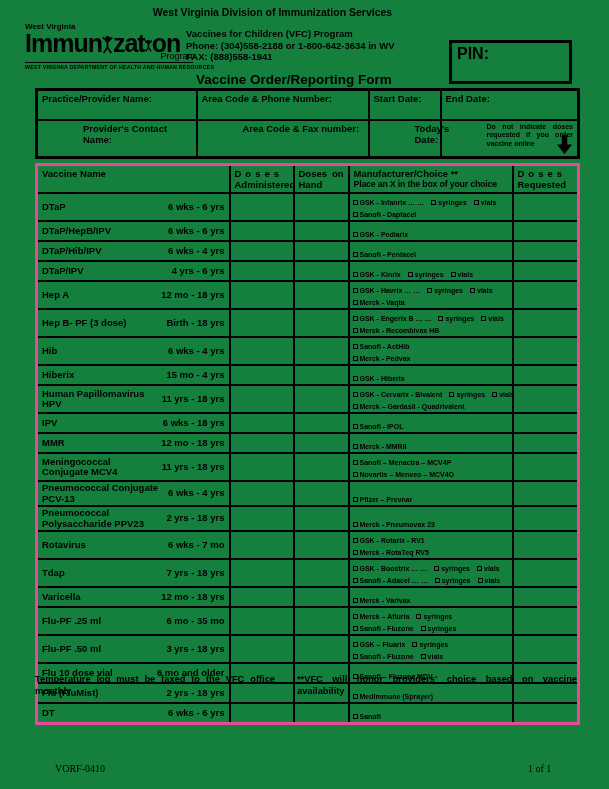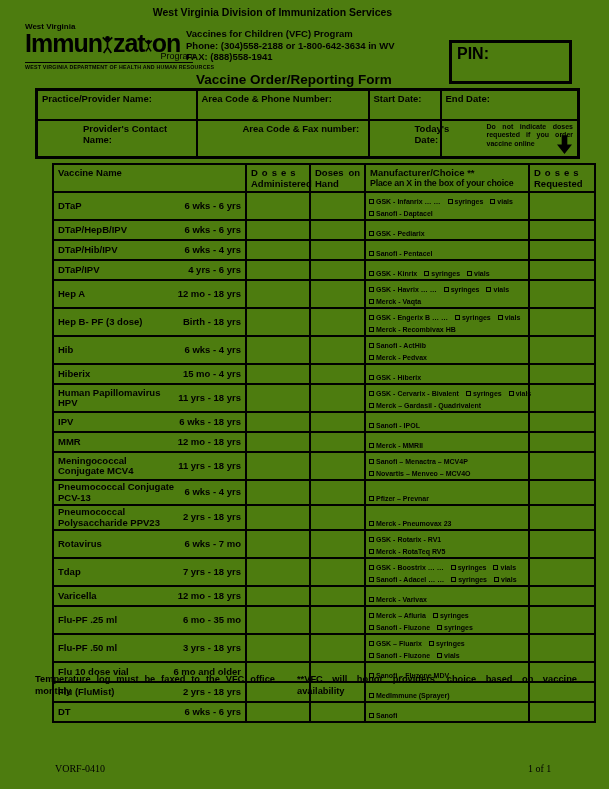--- a/index.html
+++ b/index.html
@@ -1,18 +1,18 @@
 <!DOCTYPE html>
 <html><head>
 <meta charset="utf-8">
 <style>
   * { box-sizing: border-box; }
   html,body { margin:0; padding:0; background:#fff; }
   .page {
-    position:relative; width:609px; height:789px; background:#4d7c0f;
+    position:relative; width:609px; height:789px; background:#15803d;
     font-family:"Liberation Sans", sans-serif; color:#000; overflow:hidden;
   }
   
   .top-title { position:absolute; left:0; top:6px; width:545px; text-align:center;
     font-weight:bold; font-size:10.5px; }
   .logo { position:absolute; left:25px; top:22px; width:180px; }
   .logo-wv { font-size:8px; font-weight:bold; }
   .logo-main { font-size:25px; font-weight:bold; letter-spacing:-1px; line-height:24px; white-space:nowrap; }
   .person { vertical-align:-2px; margin:0 -1px; }
   .person.small { vertical-align:0; }
@@ -28,22 +28,22 @@
   .ptable { position:absolute; left:35px; top:88px; width:542px; border-collapse:collapse;
     table-layout:fixed; border:3px solid #000; }
   .ptable td { border:2px solid #000; vertical-align:top; padding:2px 4px;
     font-size:9.5px; font-weight:bold; }
   .pr1 td { height:30px;margin-top:20px; }
   .pr2 td { height:38px;padding-left:45px; }
   .note-cell { position:relative; }
   .note-text { font-size:7px; line-height:8.5px; font-weight:bold; text-align:justify; }
   .down-arrow { position:absolute; right:5px; bottom:2px; }
   
-  .vtable { position:absolute; left:52px; top:163px; width:542px; border-collapse:collapse;
-    table-layout:fixed; border:1px solid #ec4899; }
+  .vtable { position:absolute; left:35px; top:163px; width:542px; border-collapse:collapse;
+    table-layout:fixed; border:3px solid #ec4899; }
   .vtable th, .vtable td { border:2px solid #000; }
   .vtable th { padding:2px 4px; font-size:9.5px; font-weight:bold; text-align:left;
     vertical-align:top; height:27px; }
   .vh-name { text-align:center; }
   .hl { line-height:11px; }
   .ls { letter-spacing:4px; }
   .just { text-align:justify; text-align-last:justify; }
   .mfr2 { white-space:nowrap; font-size:8.8px; letter-spacing:-0.2px; }
   .vtable td { height:20px; padding:1px 3px; }
   .name-cell { vertical-align:middle; }

